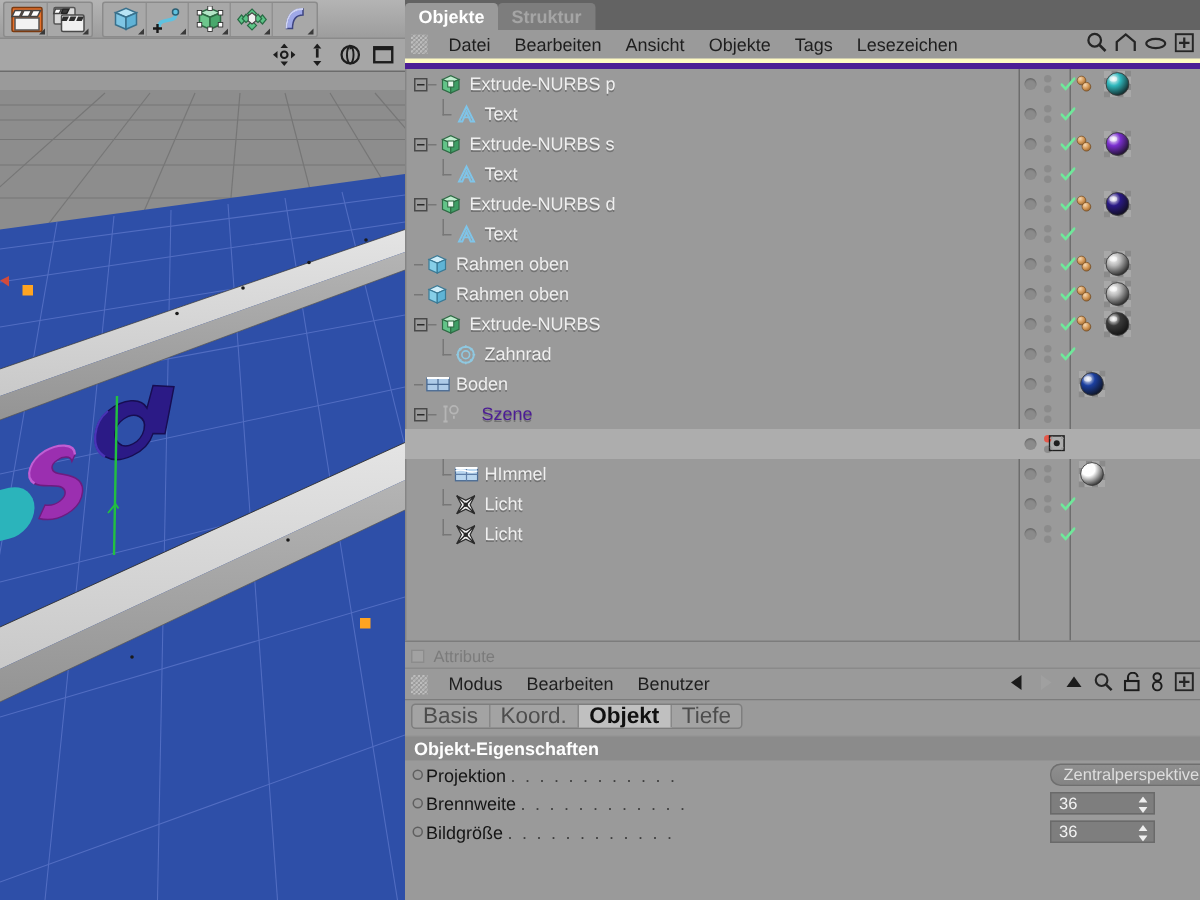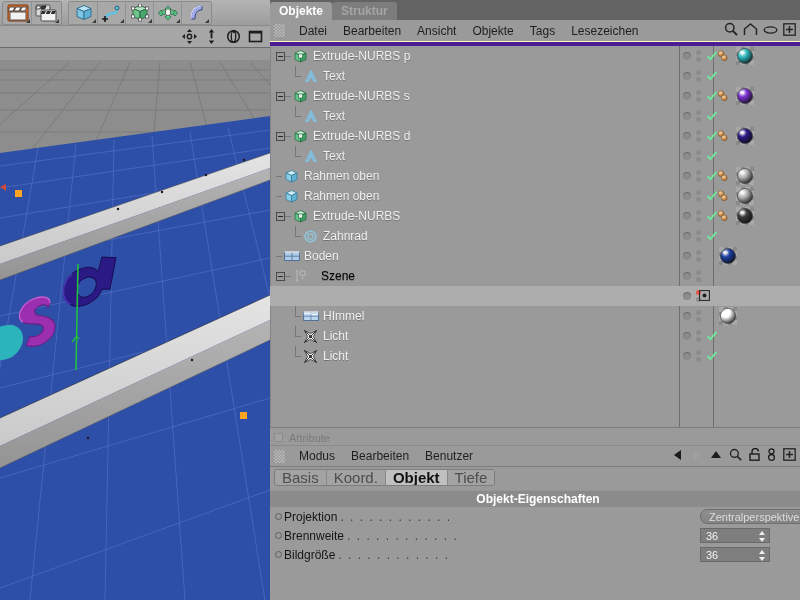--- a/index.html
+++ b/index.html
@@ -88,21 +88,21 @@
     font-weight: bold;
     color: #c9c9c9;
     border-radius: 3px 3px 0 0;
   }
   .om-tab.active { background: #9a9a9a; color: #ffffff; }
   .om-tab.inactive { background: #7d7d7d; color: #a5a5a5; }
 
   #om-menubar {
     position: absolute; left: 0; top: 20px; width: 530px; height: 22px;
     background: #9a9a9a;
-    border-bottom: 1px solid #fef9c3;
+    border-bottom: 3px solid #fef9c3;
     display: flex; align-items: center;
   }
   .grip {
     width: 11px; height: 13px; margin: 0 6px 0 4px;
     background-image:
       linear-gradient(45deg,#cfcfcf 25%, transparent 25%, transparent 75%, #cfcfcf 75%),
       linear-gradient(45deg,#cfcfcf 25%, transparent 25%, transparent 75%, #cfcfcf 75%);
     background-size: 3px 3px;
     background-position: 0 0, 1.5px 1.5px;
     opacity: .75;
@@ -158,21 +158,21 @@
   .dash::after { content: ""; position: absolute; left: 0; top: 10px; width: 6px; height: 1px; background: #777; }
 
   .obj-icon { width: 17px; height: 17px; flex: 0 0 auto; display: flex; align-items: center; justify-content: center; }
   .obj-label {
     margin-left: 4px;
     font-size: 12px;
     color: #efefef;
     white-space: nowrap;
     text-shadow: 0 1px 0 rgba(0,0,0,.25);
   }
-  .obj-label.dim { color: #000000; margin-left: 12px; }
+  .obj-label.dim { color: #4c1d95; margin-left: 12px; }
 
   .dots-zone { position: absolute; left: 409px; width: 34px; height: 20px; display: flex; align-items: center; }
   .dot-vis { width: 8px; height: 8px; border-radius: 50%; background: #8b8b8b; margin-left: 4px; box-shadow: inset 0 1px 1px rgba(0,0,0,.25); }
   .dots2 { margin-left: 5px; display: flex; flex-direction: column; gap: 2px; }
   .dot-sm { width: 5px; height: 5px; border-radius: 50%; background: #8b8b8b; }
   .dot-sm.red { background: #e4584a; }
   .check { position: absolute; left: 28px; top: 5px; width: 10px; height: 10px; }
 
   .tags-zone { position: absolute; left: 444px; height: 20px; display: flex; align-items: center; padding-left: 3px; gap: 1px; }
   .tag-icon { width: 16px; height: 16px; display: block; }
@@ -226,21 +226,20 @@
   .attr-tab:last-child { border-right: none; }
   .attr-tab.active { background: #c0c0c0; color: #111; font-weight: bold; }
 
   #attr-section-head {
     height: 17px; line-height: 17px;
     background: #8b8b8b;
     color: #ffffff; font-weight: bold; font-size: 12px;
     padding-left: 6px;
     margin-top: 3px;
     border-top: 1px solid #969696;
-    text-align: center;
   }
   .prop-row { height: 19px; display: flex; align-items: center; padding-left: 5px; }
   .prop-bullet {
     width: 7px; height: 7px; border: 1px solid #5f5f5f; border-radius: 50%;
     background: #9a9a9a; margin-right: 2px; flex: 0 0 auto;
   }
   .prop-label { font-size: 12px; color: #151515; white-space: nowrap; }
   .prop-dots {
     flex: 0 0 auto;
     color: #3f3f3f; font-size: 12px;

